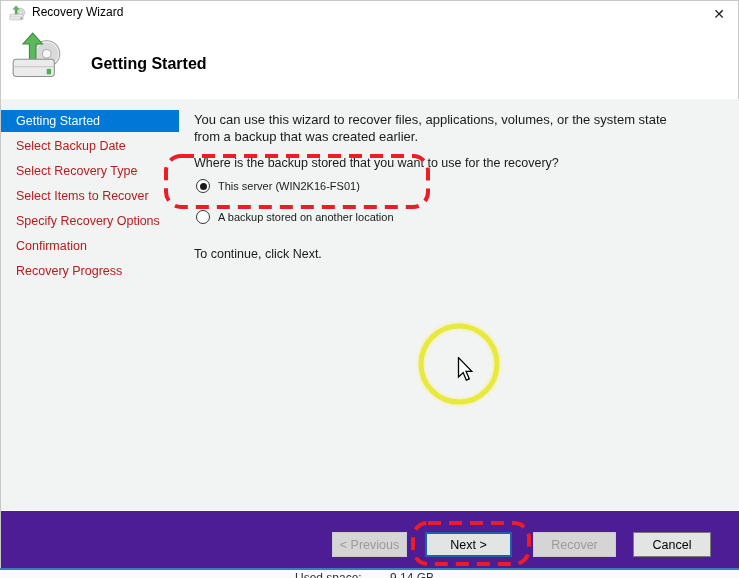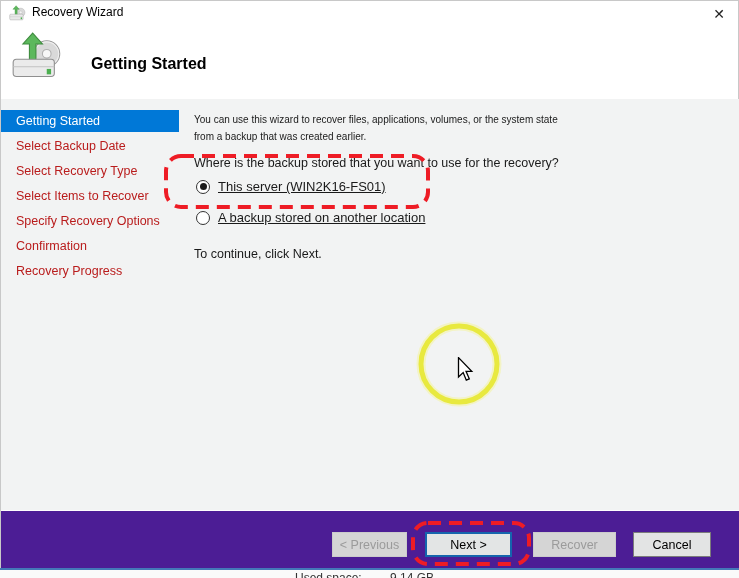--- a/index.html
+++ b/index.html
@@ -21,23 +21,23 @@
 
   
   .bodyarea{position:absolute;left:0;top:98px;width:739px;height:412px;background:#f2f3f3;}
   .sidebar{position:absolute;left:0;top:0;width:178px;height:412px;background:#f2f3f3;}
   .nav-item{height:22px;line-height:22px;padding-left:15px;font-size:12.5px;color:#b91c1c;
             margin-bottom:3px;white-space:nowrap;}
   .sidebar .spacer{height:11px;}
   .nav-item.active{background:#0078d7;color:#fff;}
 
   .content{position:absolute;left:193px;top:0;width:540px;height:412px;}
-  .intro{position:absolute;left:0;top:12px;font-size:10px;color:#1a1a1a;line-height:17px;}
+  .intro{position:absolute;left:0;top:12px;font-size:13px;color:#1a1a1a;line-height:17px;}
   .question{position:absolute;left:0;top:57px;font-size:12.5px;color:#1a1a1a;}
-  .radio-row{position:absolute;left:2px;display:flex;align-items:center;font-size:13px;color:#1a1a1a;text-decoration:underline;}
+  .radio-row{position:absolute;left:2px;display:flex;align-items:center;font-size:11px;color:#1a1a1a;}
   .radio-row.r0{top:80px;}
   .radio-row.r1{top:111px;}
   .radio{width:12px;height:12px;border:1px solid #333;border-radius:50%;margin-right:8px;
          position:relative;background:#fff;flex:0 0 auto;}
   .radio.sel::after{content:"";position:absolute;left:2.5px;top:2.5px;width:7px;height:7px;
                     border-radius:50%;background:#1a1a1a;}
   .hint{position:absolute;left:0;top:148px;font-size:12.5px;color:#1a1a1a;}
 
   
   .sep{position:absolute;left:0;top:509px;width:739px;height:1px;background:#fdfdfd;}

